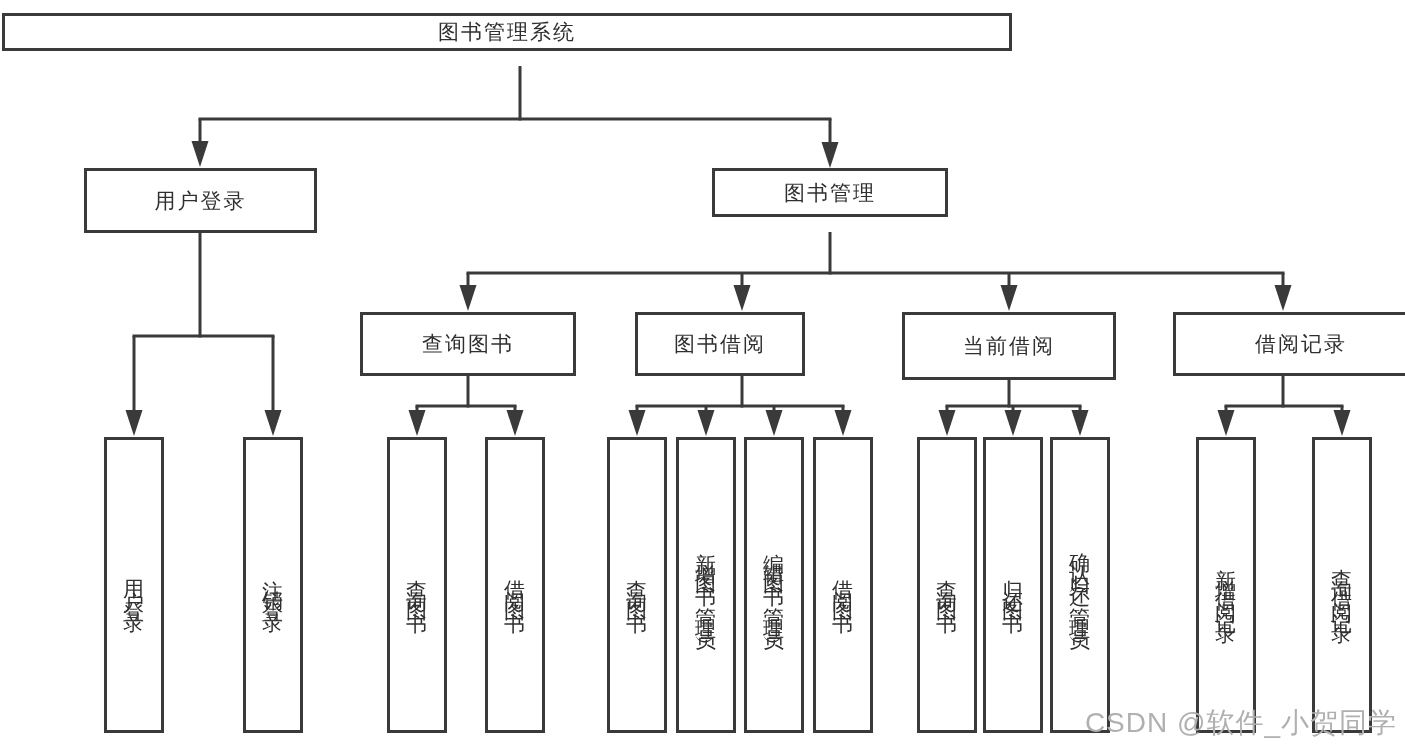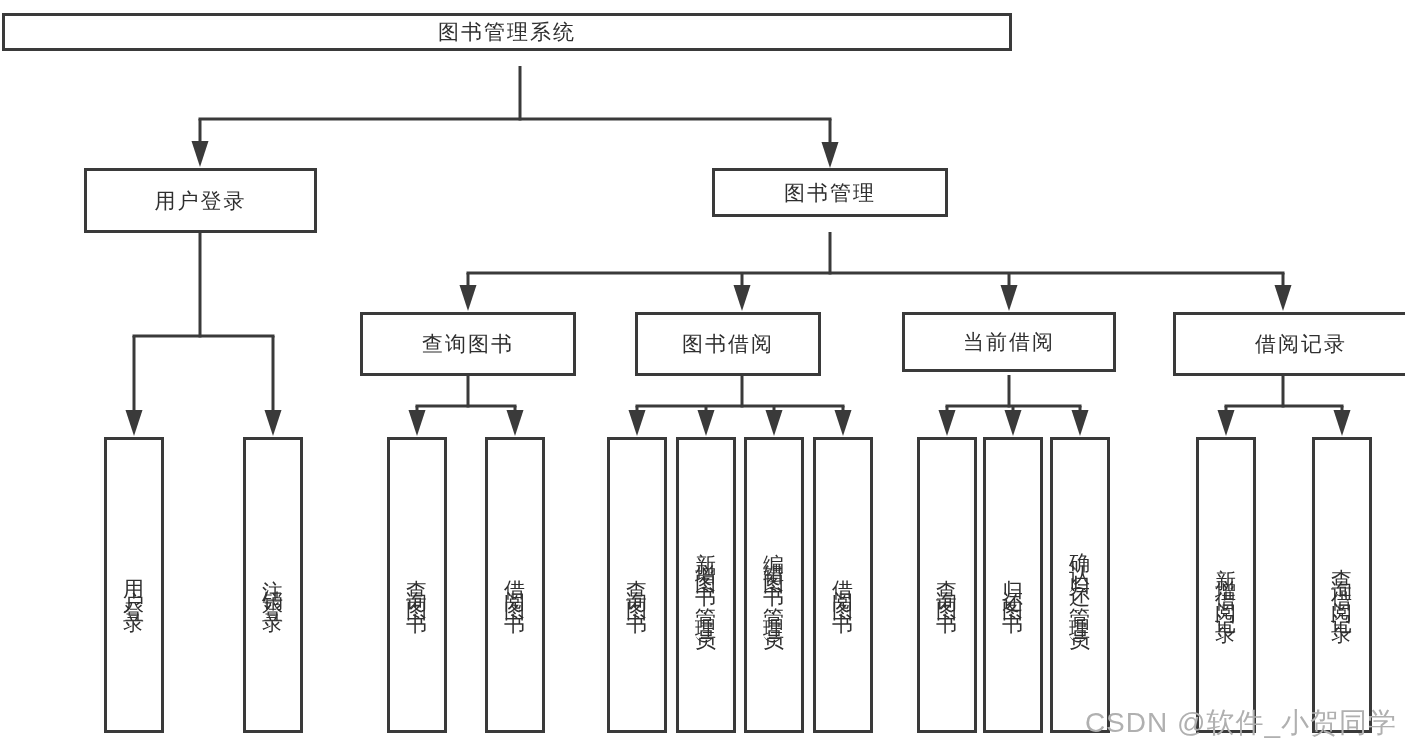--- a/index.html
+++ b/index.html
@@ -130,24 +130,24 @@
   <div class="node" style="left:84px;top:168px;width:233px;height:65px">
     <span class="h-label">用户登录</span>
   </div>
   <div class="node" style="left:712px;top:168px;width:236px;height:49px">
     <span class="h-label">图书管理</span>
   </div>
 
   <div class="node" style="left:360px;top:312px;width:216px;height:64px">
     <span class="h-label">查询图书</span>
   </div>
-  <div class="node" style="left:635px;top:312px;width:186px;height:64px">
+  <div class="node" style="left:635px;top:312px;width:170px;height:64px">
     <span class="h-label">图书借阅</span>
   </div>
-  <div class="node" style="left:902px;top:312px;width:214px;height:60px">
+  <div class="node" style="left:902px;top:312px;width:214px;height:68px">
     <span class="h-label">当前借阅</span>
   </div>
   <div class="node" style="left:1173px;top:312px;width:256px;height:64px">
     <span class="h-label">借阅记录</span>
   </div>
 
   <div class="node leaf" style="left:104px;top:437px;width:60px;height:296px">
     <span class="v-label">用户登录</span>
   </div>
   <div class="node leaf" style="left:243px;top:437px;width:60px;height:296px">

